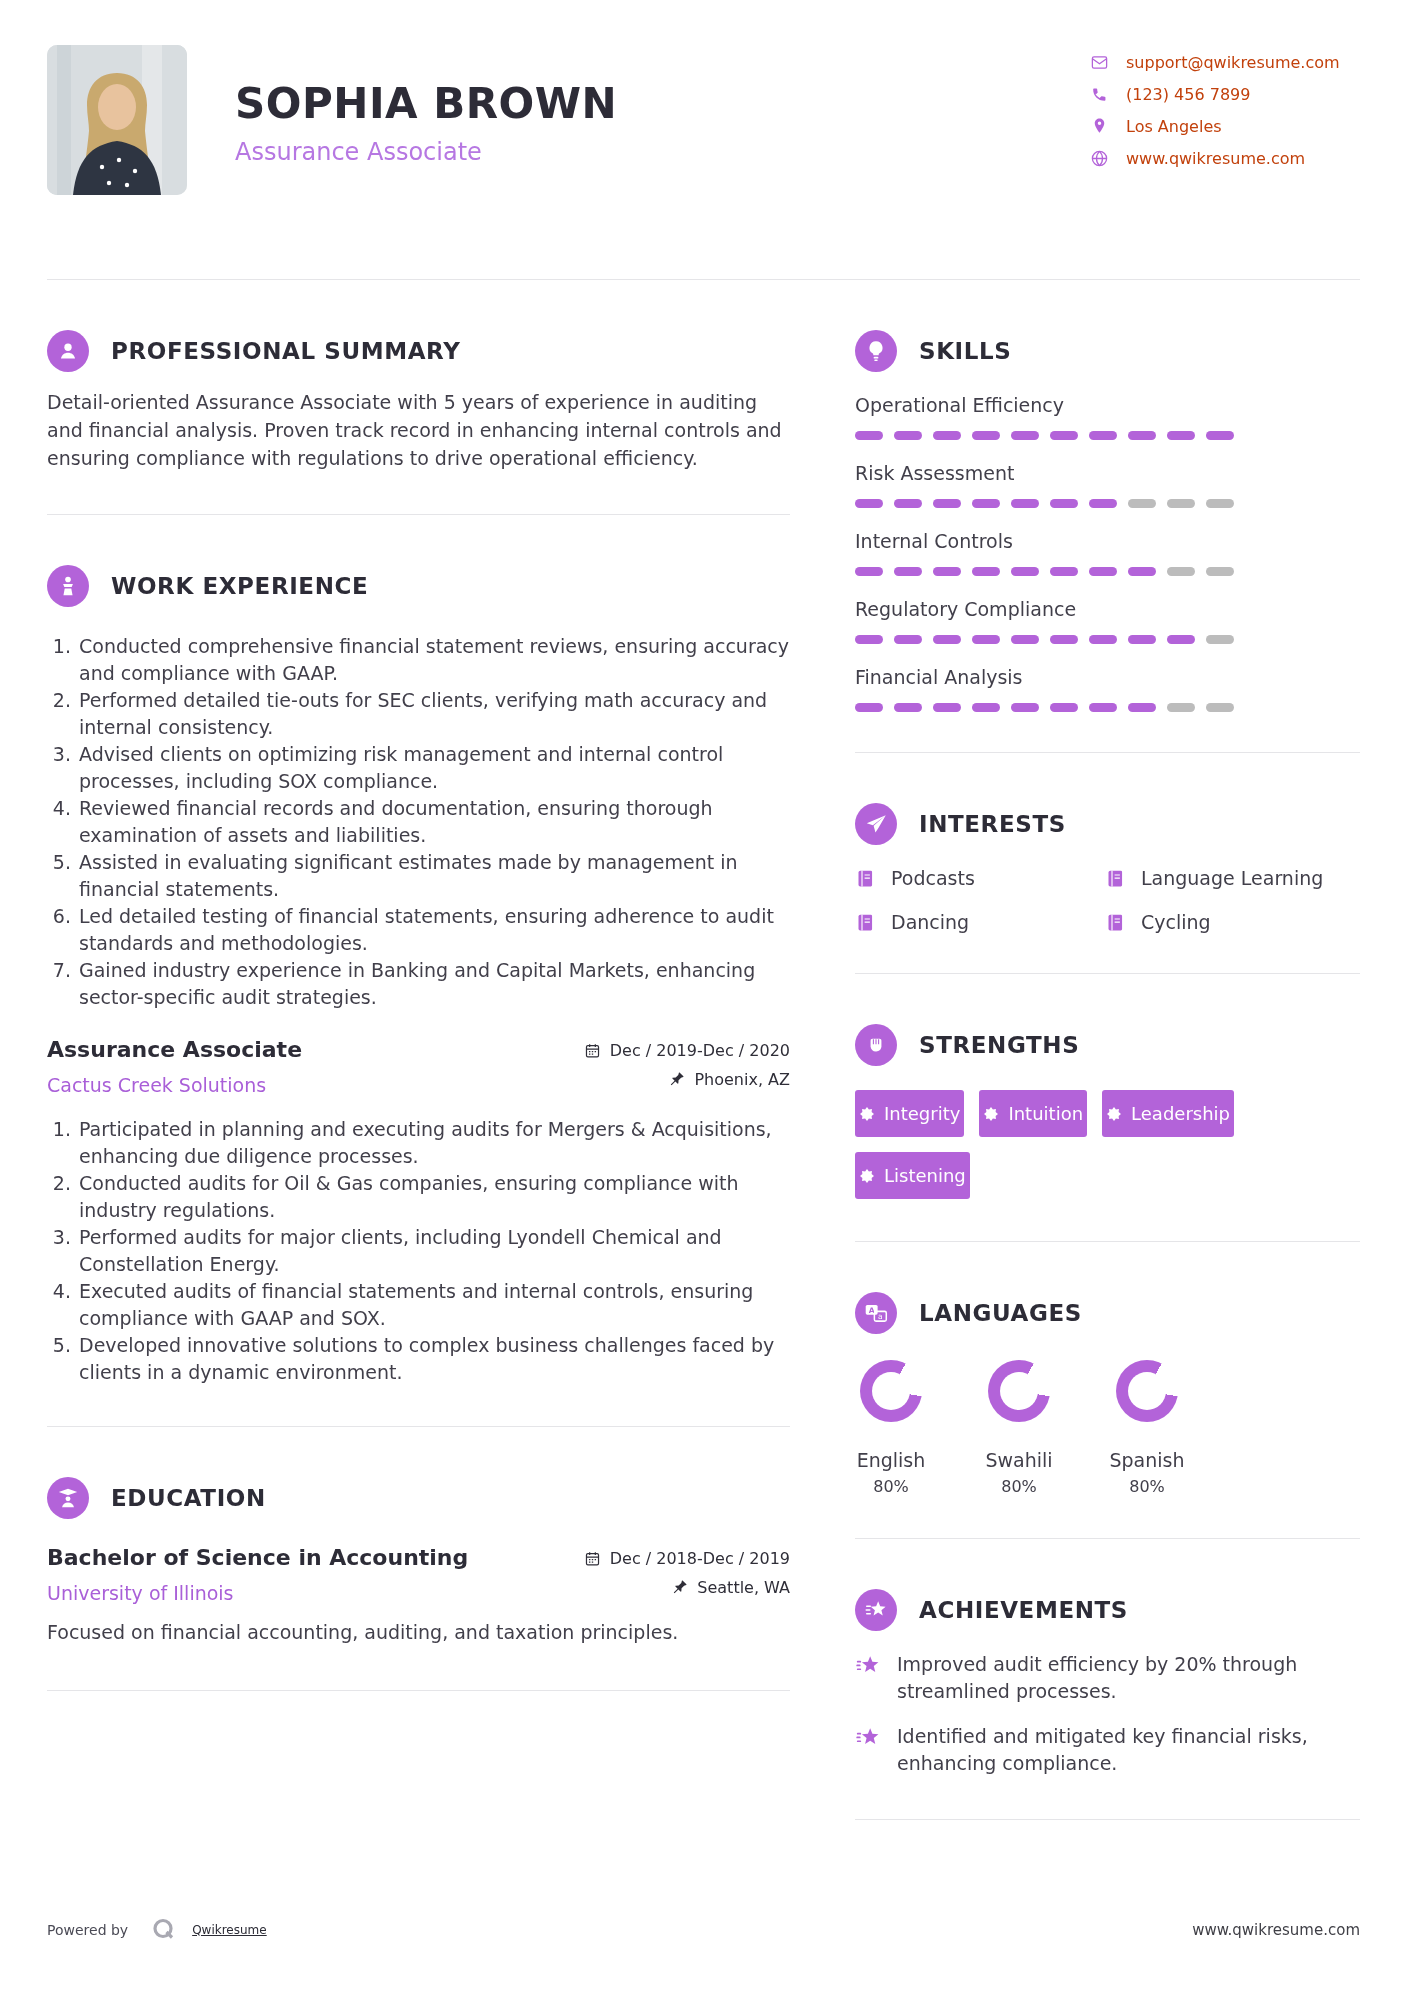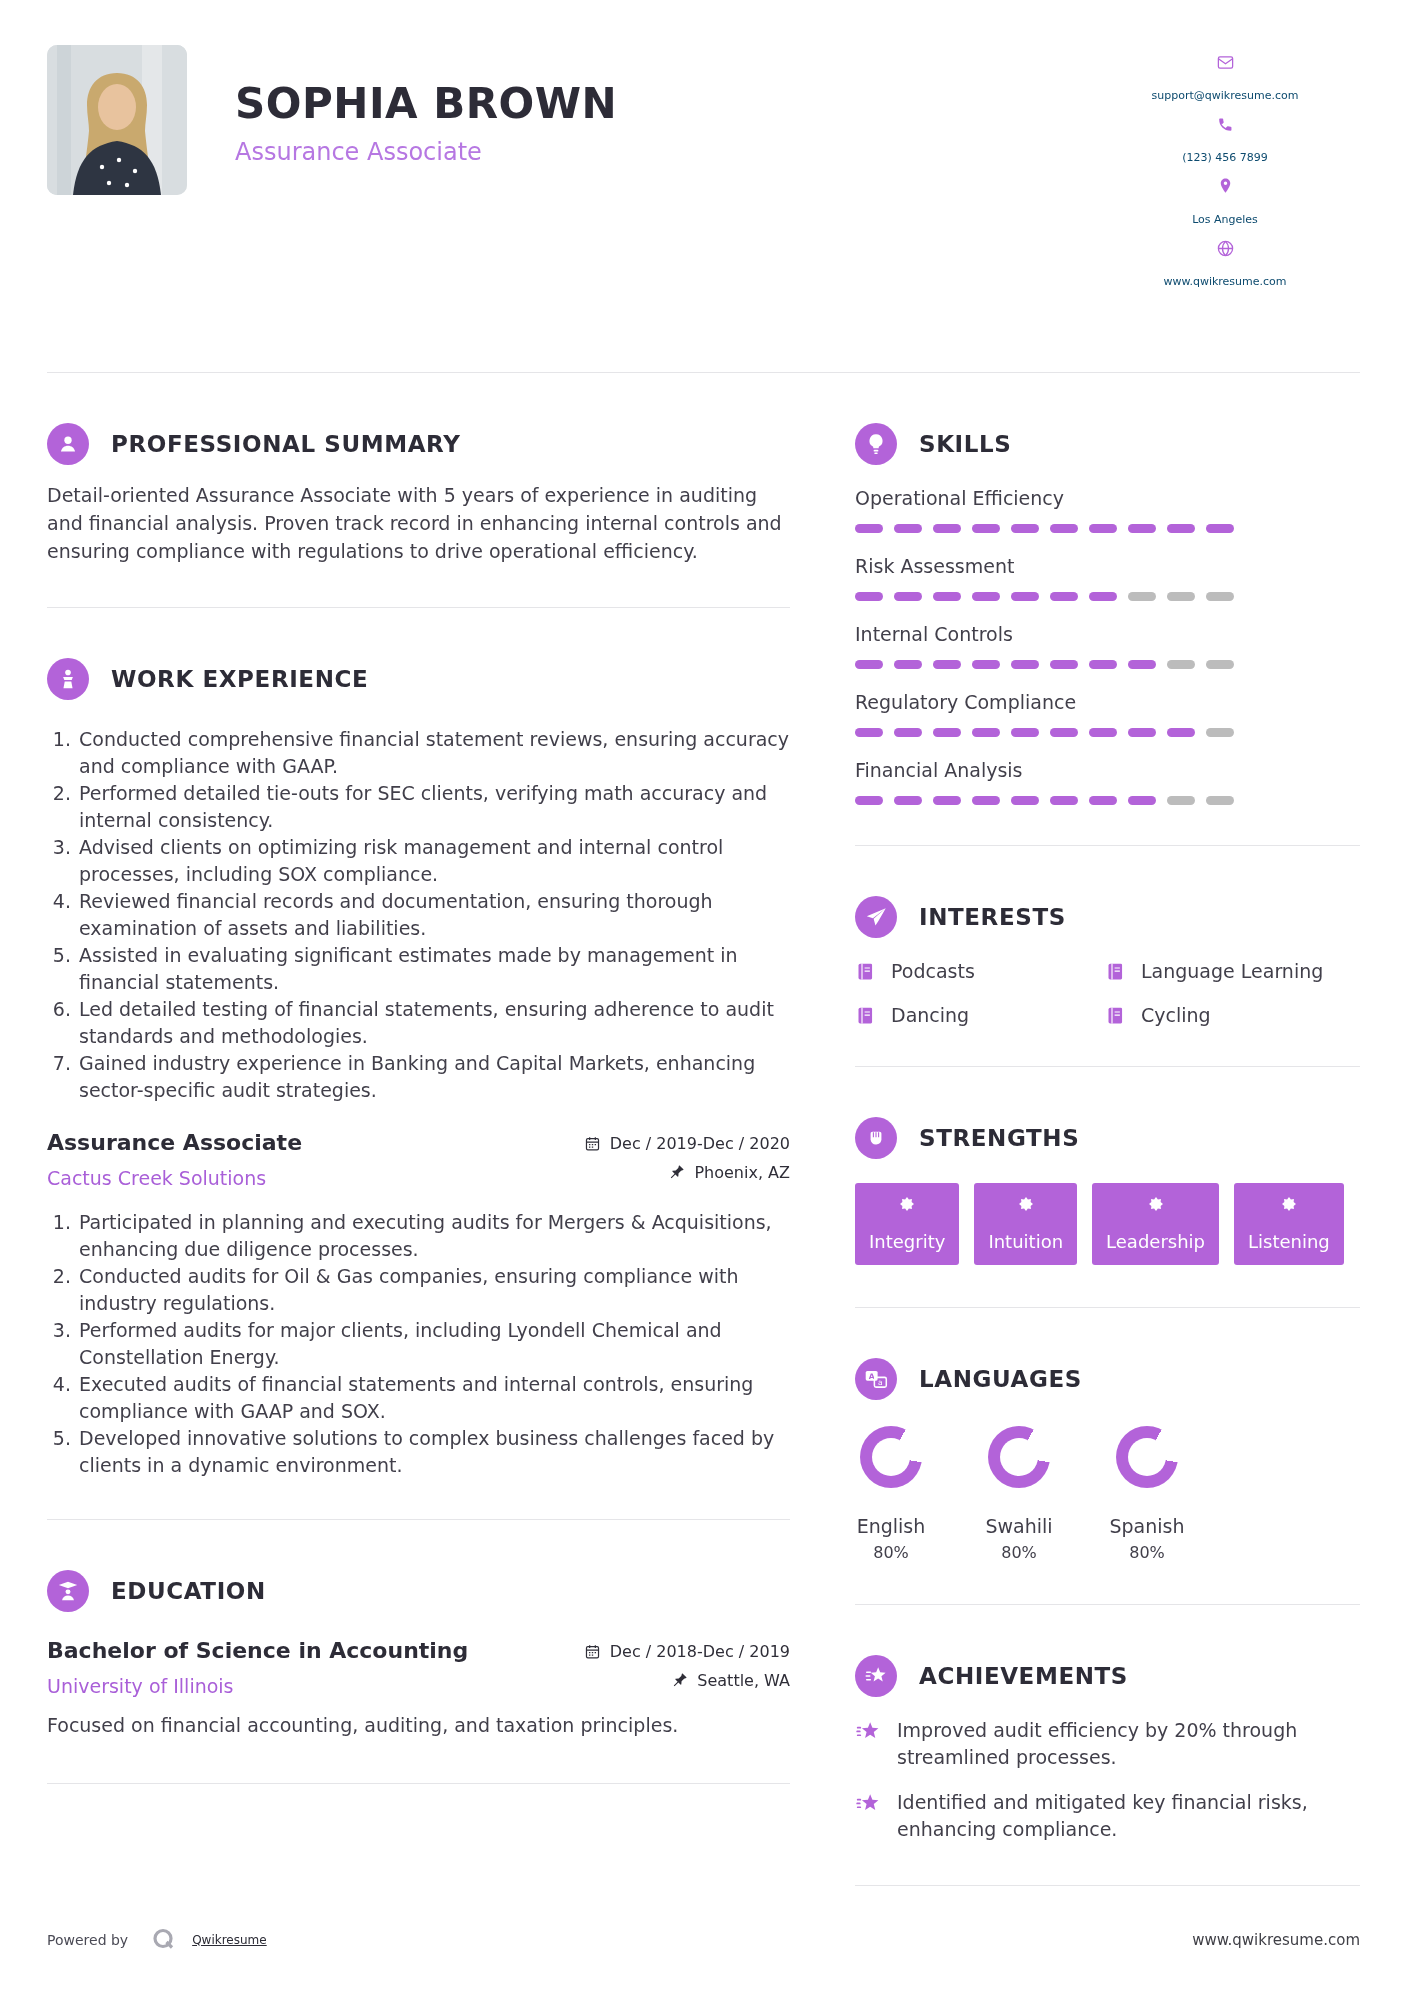--- a/index.html
+++ b/index.html
@@ -20,21 +20,21 @@
   }
   
   .header{display:flex;align-items:flex-start;padding-top:45px;}
   .photo{width:140px;height:150px;border-radius:10px;overflow:hidden;flex:none;
     background:linear-gradient(135deg,#dfe3e6 0%,#cfd6da 55%,#e9ebec 100%);}
   .photo svg{display:block;width:100%;height:100%;}
   .header-names{margin-left:48px;padding-top:34px;}
   .name{font-size:42px;font-weight:700;color:var(--heading);letter-spacing:.5px;}
   .job-title-main{font-size:24px;color:var(--accent-light);margin-top:10px;}
   .contact{margin-left:auto;padding-top:8px;display:flex;flex-direction:column;gap:13px;width:270px;}
-  .contact-row{display:flex;align-items:center;gap:17px;font-size:11px;color:#0c4a6e;flex-direction:column;}
+  .contact-row{display:flex;align-items:center;gap:17px;font-size:16px;color:#c2410c;}
   .contact-row svg{width:19px;height:19px;flex:none;}
   .header-divider{border-top:1px solid var(--divider);margin-top:84px;}
   
   .columns{display:flex;gap:65px;}
   .col-left{width:743px;flex:none;}
   .col-right{width:505px;flex:none;}
   .divider{border-top:1px solid var(--divider);}
   .section-head{display:flex;align-items:center;gap:22px;}
   .section-icon{width:42px;height:42px;border-radius:50%;background:var(--accent);
     display:flex;align-items:center;justify-content:center;flex:none;}
@@ -58,22 +58,22 @@
   .skill-name{font-size:19px;color:var(--body);}
   .skill-bar{display:flex;gap:11px;margin-top:15px;}
   .dash{width:28px;height:9px;border-radius:5px;background:var(--dash-gray);flex:none;}
   .dash.on{background:var(--accent);}
   
   .interest-grid{display:grid;grid-template-columns:250px 1fr;row-gap:22px;margin-top:22px;}
   .interest-item{display:flex;align-items:center;gap:15px;font-size:19px;color:var(--body);}
   .interest-item svg{width:21px;height:21px;flex:none;}
   
   .tags{display:flex;flex-wrap:wrap;gap:15px;margin-top:24px;}
-  .tag{display:inline-flex;align-items:center;gap:19px;background:var(--accent);color:#fff;
-    font-size:18px;padding:13px 14px;border-radius:3px;flex-direction:column;}
+  .tag{display:inline-flex;align-items:center;gap:9px;background:var(--accent);color:#fff;
+    font-size:18px;padding:13px 4px;border-radius:3px;}
   .tag svg{width:16px;height:16px;flex:none;}
   
   .langs{display:flex;gap:56px;margin-top:26px;}
   .lang{display:flex;flex-direction:column;align-items:center;width:72px;}
   .donut{width:62px;height:62px;border-radius:50%;position:relative;}
   .donut::after{content:"";position:absolute;inset:12px;background:#fff;border-radius:50%;}
   .lang-name{font-size:19px;color:var(--body);margin-top:27px;}
   .lang-pct{font-size:16px;color:var(--body);margin-top:6px;}
   
   .ach-list{margin-top:20px;display:flex;flex-direction:column;gap:18px;}

